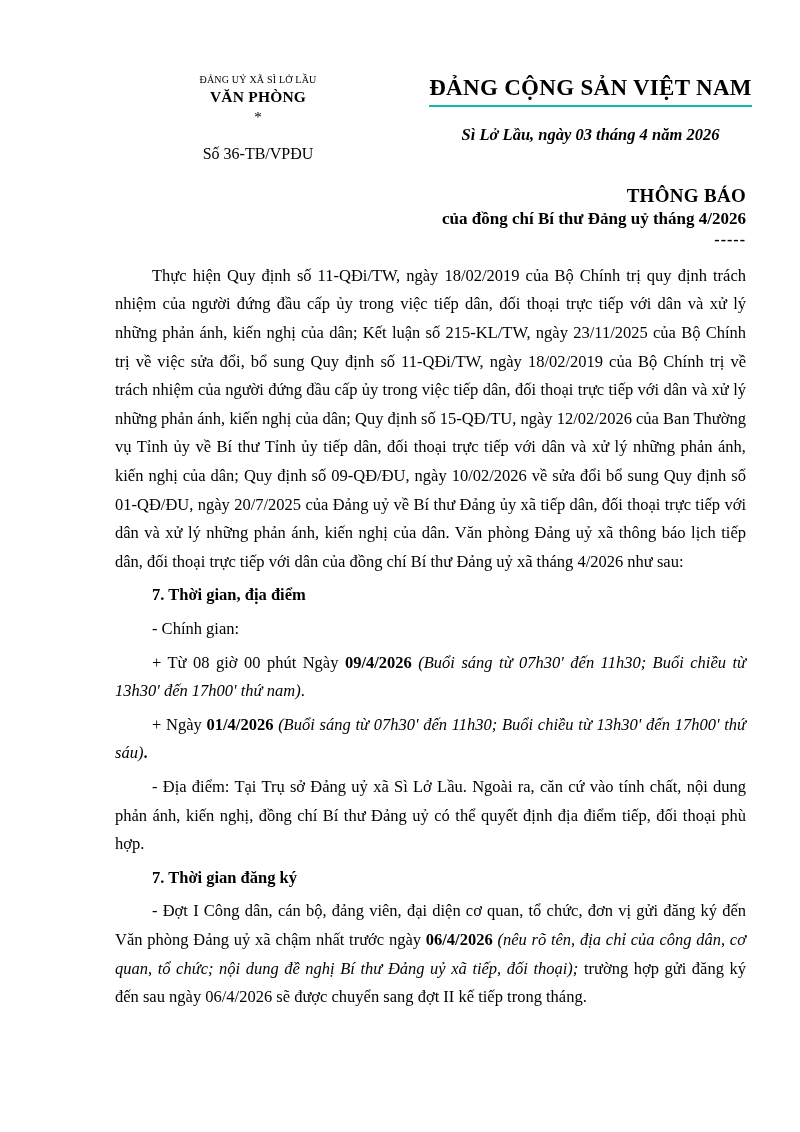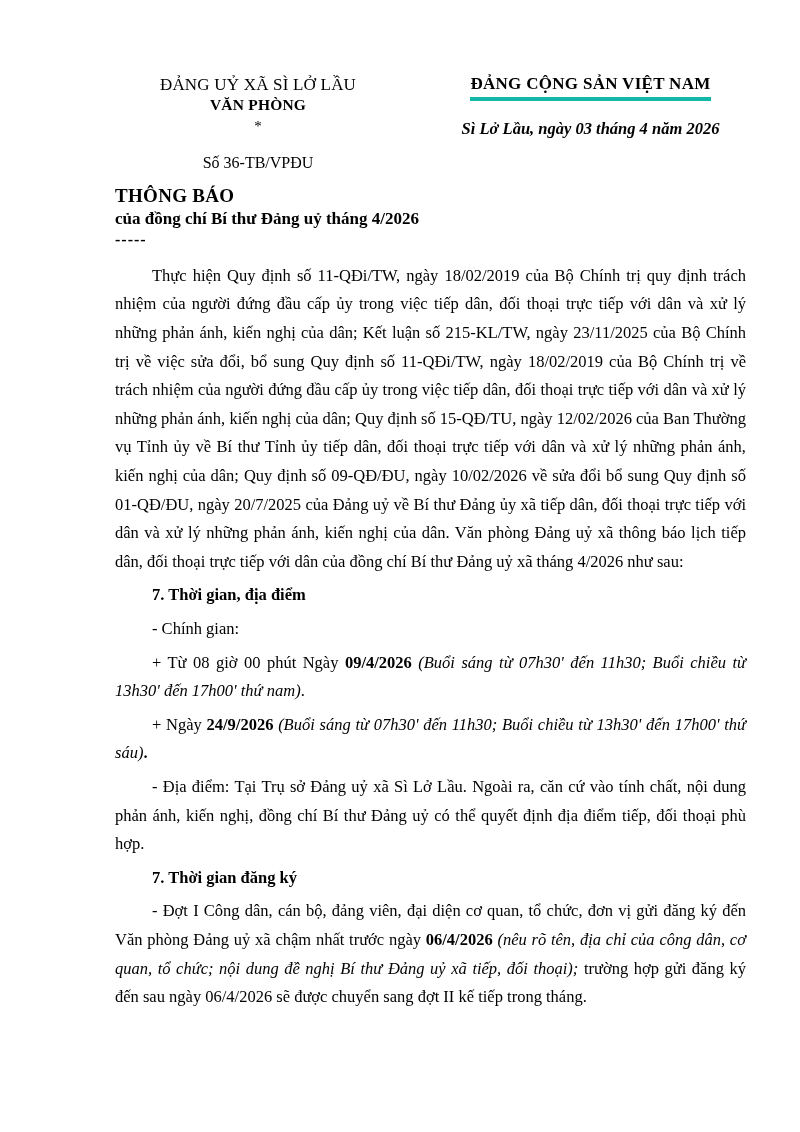--- a/index.html
+++ b/index.html
@@ -11,44 +11,44 @@
     color: #000000;
     overflow: hidden;
   }
   .doc-page { position: absolute; inset: 0; background: #ffffff; }
 
   
   .hdr-left {
     position: absolute; top: 74px; left: 118px; width: 280px;
     text-align: center; line-height: 1.25;
   }
-  .hdr-left .org-parent { font-size: 17px; letter-spacing: .2px; }
+  .hdr-left .org-parent { font-size: 10px; letter-spacing: .2px; }
   .hdr-left .org-unit   { font-size: 15.5px; font-weight: bold; letter-spacing: .2px; }
   .hdr-left .star       { font-size: 15px; line-height: 1.1; margin-top: 3px; }
   .hdr-left .doc-number { font-size: 16px; margin-top: 19px; }
 
   .hdr-right {
     position: absolute; top: 74px; left: 418px; width: 345px;
     text-align: center; line-height: 1.2;
   }
   .hdr-right .party-name {
-    display: inline-block; font-size: 17px; font-weight: bold;
+    display: inline-block; font-size: 23px; font-weight: bold;
     letter-spacing: .3px;
-    border-bottom: 4px solid #14b8a6; padding-bottom: 3px;
+    border-bottom: 2px solid #14b8a6; padding-bottom: 3px;
   }
   .hdr-right .place-date {
     font-size: 16.5px; font-style: italic; font-weight: bold;
     margin-top: 18px;
   }
 
   
   .content {
     position: absolute; top: 184px; left: 115px; width: 631px;
   }
-  .title-block { text-align: left; margin-bottom: 14px; }
+  .title-block { text-align: right; margin-bottom: 14px; }
   .title-block .doc-type   { font-size: 19px; font-weight: bold; letter-spacing: .3px; line-height: 1.25; }
   .title-block .subtitle   { font-size: 17px; font-weight: bold; line-height: 1.3; }
   .title-block .divider    { font-size: 16px; font-weight: bold; letter-spacing: 1px; line-height: 1; margin-top: 2px; }
 
   .content p {
     font-size: 16.5px;
     line-height: 28.6px;
     text-align: justify;
     text-indent: 37px;
     margin-bottom: 5px;
@@ -83,21 +83,21 @@
     </div>
 
     <p>Thực hiện Quy định số 11-QĐi/TW, ngày 18/02/2019 của Bộ Chính trị quy định trách nhiệm của người đứng đầu cấp ủy trong việc tiếp dân, đối thoại trực tiếp với dân và xử lý những phản ánh, kiến nghị của dân; Kết luận số 215-KL/TW, ngày 23/11/2025 của Bộ Chính trị về việc sửa đổi, bổ sung Quy định số 11-QĐi/TW, ngày 18/02/2019 của Bộ Chính trị về trách nhiệm của người đứng đầu cấp ủy trong việc tiếp dân, đối thoại trực tiếp với dân và xử lý những phản ánh, kiến nghị của dân; Quy định số 15-QĐ/TU, ngày 12/02/2026 của Ban Thường vụ Tỉnh ủy về Bí thư Tỉnh ủy tiếp dân, đối thoại trực tiếp với dân và xử lý những phản ánh, kiến nghị của dân; Quy định số 09-QĐ/ĐU, ngày 10/02/2026 về sửa đổi bổ sung Quy định số 01-QĐ/ĐU, ngày 20/7/2025 của Đảng uỷ về Bí thư Đảng ủy xã tiếp dân, đối thoại trực tiếp với dân và xử lý những phản ánh, kiến nghị của dân. Văn phòng Đảng uỷ xã thông báo lịch tiếp dân, đối thoại trực tiếp với dân của đồng chí Bí thư Đảng uỷ xã tháng 4/2026 như sau:</p>
 
     <p class="sec-heading">7. Thời gian, địa điểm</p>
 
     <p>- Chính gian:</p>
 
     <p><span>+ Từ 08 giờ 00 phút Ngày </span><span class="b">09/4/2026</span><span class="i"> (Buổi sáng từ 07h30' đến 11h30; Buổi chiều từ 13h30' đến 17h00' thứ nam)</span><span>.</span></p>
 
-    <p><span>+ Ngày </span><span class="b">24/9/2026</span><span class="i"> (Buổi sáng từ 07h30' đến 11h30; Buổi chiều từ 13h30' đến 17h00' thứ sáu)</span><span class="b">.</span></p>
+    <p><span>+ Ngày </span><span class="b">01/4/2026</span><span class="i"> (Buổi sáng từ 07h30' đến 11h30; Buổi chiều từ 13h30' đến 17h00' thứ sáu)</span><span class="b">.</span></p>
 
     <p>- Địa điểm: Tại Trụ sở Đảng uỷ xã Sì Lở Lầu. Ngoài ra, căn cứ vào tính chất, nội dung phản ánh, kiến nghị, đồng chí Bí thư Đảng uỷ có thể quyết định địa điểm tiếp, đối thoại phù hợp.</p>
 
     <p class="sec-heading">7. Thời gian đăng ký</p>
 
     <p><span>- Đợt I Công dân, cán bộ, đảng viên, đại diện cơ quan, tổ chức, đơn vị gửi đăng ký đến Văn phòng Đảng uỷ xã chậm nhất trước ngày </span><span class="b">06/4/2026</span><span class="i"> (nêu rõ tên, địa chỉ của công dân, cơ quan, tổ chức; nội dung đề nghị Bí thư Đảng uỷ xã tiếp, đối thoại);</span><span> trường hợp gửi đăng ký đến sau ngày 06/4/2026 sẽ được chuyển sang đợt II kế tiếp trong tháng.</span></p>
 
   </div>
 </div>
 

